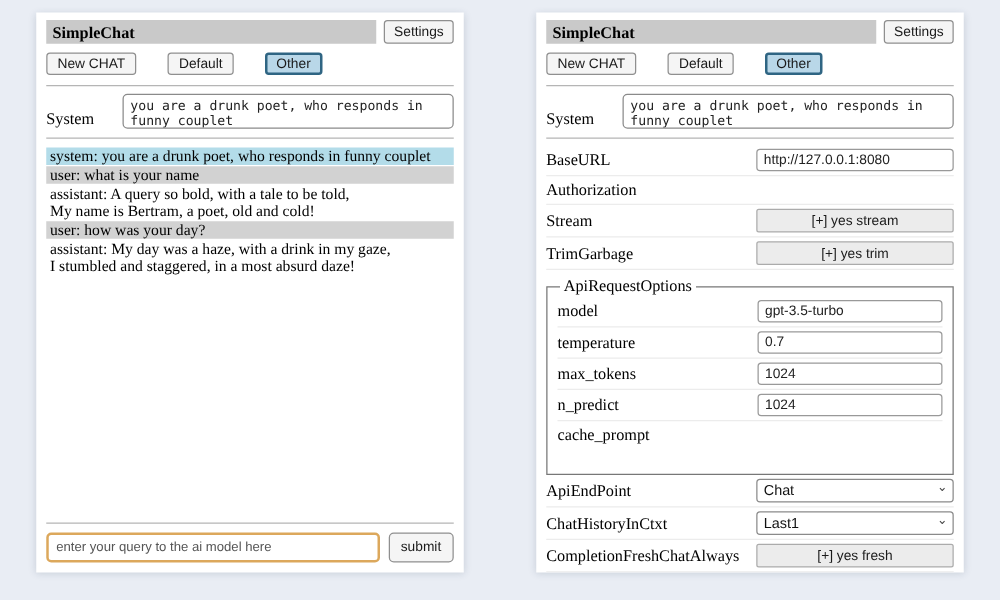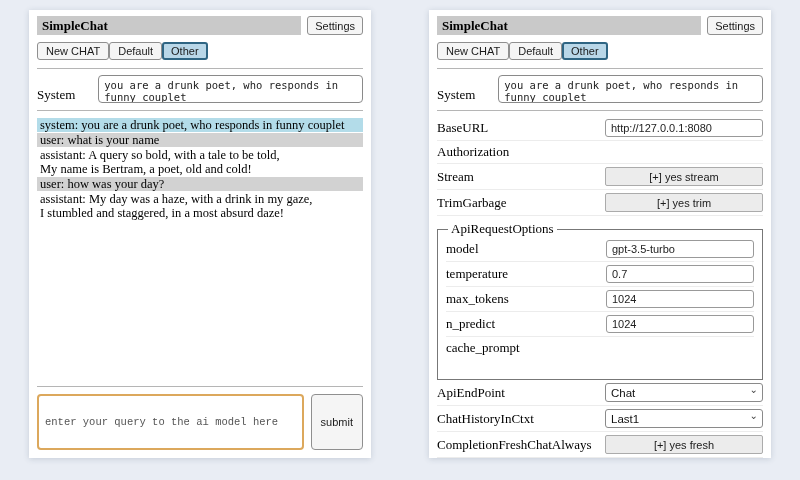--- a/index.html
+++ b/index.html
@@ -35,21 +35,21 @@
   button {
     font-family: "Liberation Sans", sans-serif;
     font-size: 11px;
     background: #f5f5f5;
     border: 1px solid #8f8f8f;
     border-radius: 3px;
     padding: 2px 8px;
     color: #1a1a1a;
   }
   .settings-btn { padding: 2px 7px; }
-  .toolbar { display: flex; gap: 0; margin: 7px 0 5px 0; }
+  .toolbar { display: flex; gap: 25px; margin: 7px 0 5px 0; }
   .session-btn.active {
     background: var(--selected-session-bg, #b9d7e8);
     border: 2px solid var(--selected-session-border, #2f6583);
     padding: 1px 7px;
   }
   hr { border: none; border-top: 1px solid #b5b5b5; margin: 3px 0; }
   
   .system-row { display: flex; align-items: flex-end; gap: 23px; margin: 3px 0 4px 0; }
   .system-row label { font-size: 13px; padding-top: 4px; }
   .system-row textarea {
@@ -70,23 +70,23 @@
   .msg.system { background: var(--system-msg-bg, #b3dce9); }
   .msg.user { background: var(--user-msg-bg, #d2d2d2); }
   .msg.assistant { background: #ffffff; }
   
   .spacer { flex: 1; }
   .query-row { display: flex; gap: 7px; align-items: stretch; margin-top: 4px; }
   .query-input {
     flex: 1;
     border: 1px solid #9a9a9a;
     border-radius: 4px;
-    font-family: Liberation Mono, monospace;
+    font-family: Liberation Sans, sans-serif;
     font-size: 10.5px;
-    padding: 20px 6px;
+    padding: 4px 6px;
     color: #333;
   }
   .query-input.focused { border: 2px solid var(--query-focus-border, #dca85c); }
   .query-input::placeholder { color: #555; opacity: 1; }
   .submit-btn { border-radius: 4px; padding: 2px 9px; font-size: 11px; }
   
   .settings-list { margin-top: 2px; }
   .srow {
     display: flex;
     justify-content: space-between;

